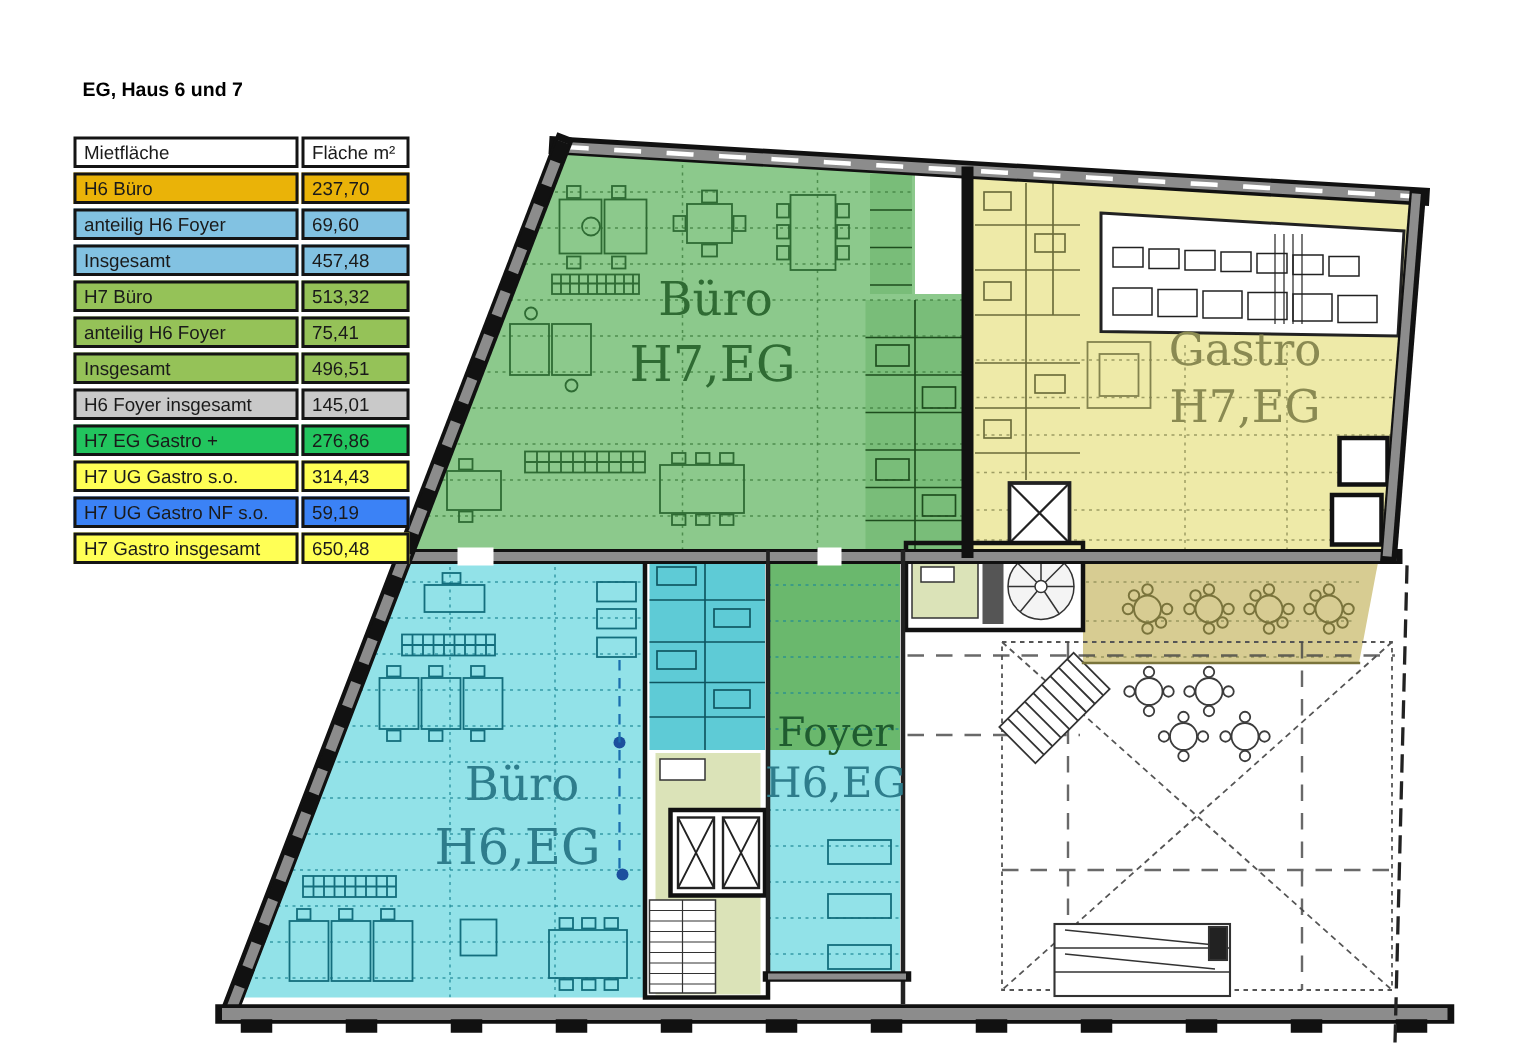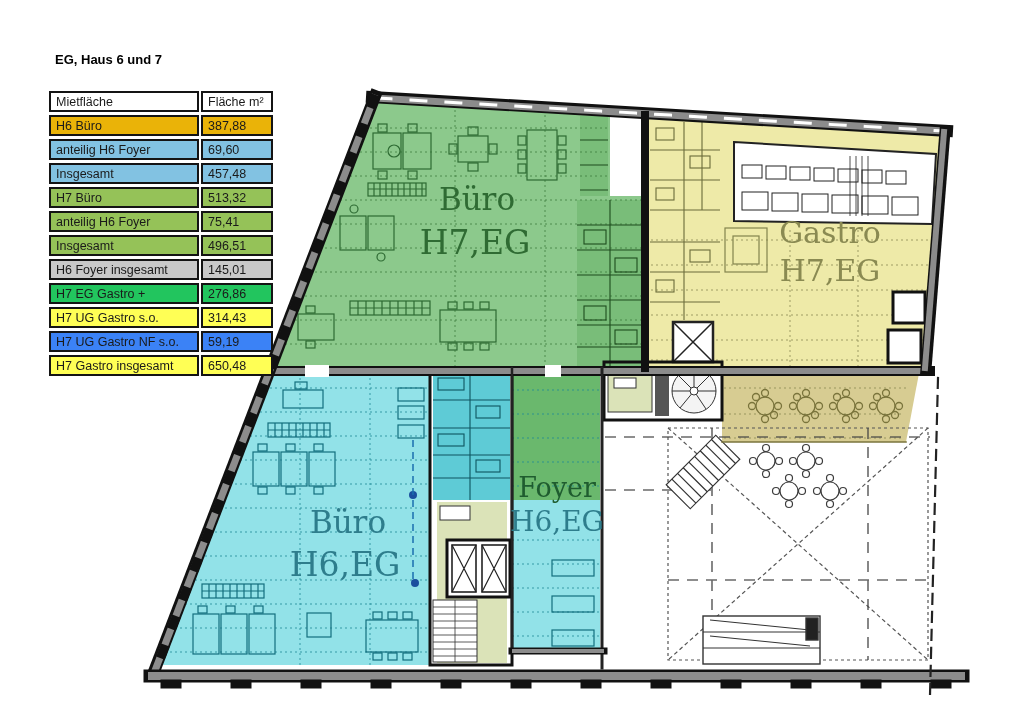--- a/index.html
+++ b/index.html
@@ -415,21 +415,21 @@
   <div id="page-title">EG, Haus 6 und 7</div>
 
   <table id="area-table">
     <tbody>
         <tr>
       <th>Mietfläche</th>
       <th class="val">Fläche m²</th>
     </tr>
     <tr style="background-color: #eab308;">
       <td class="lbl">H6 Büro</td>
-      <td class="val">387,88</td>
+      <td class="val">237,70</td>
         </tr>
     <tr style="background-color: rgb(130, 194, 226);">
       <td class="lbl">anteilig H6 Foyer</td>
       <td class="val">69,60</td>
         </tr>
     <tr style="background-color: rgb(130, 194, 226);">
       <td class="lbl">Insgesamt</td>
       <td class="val">457,48</td>
         </tr>
     <tr style="background-color: rgb(149, 194, 88);">

